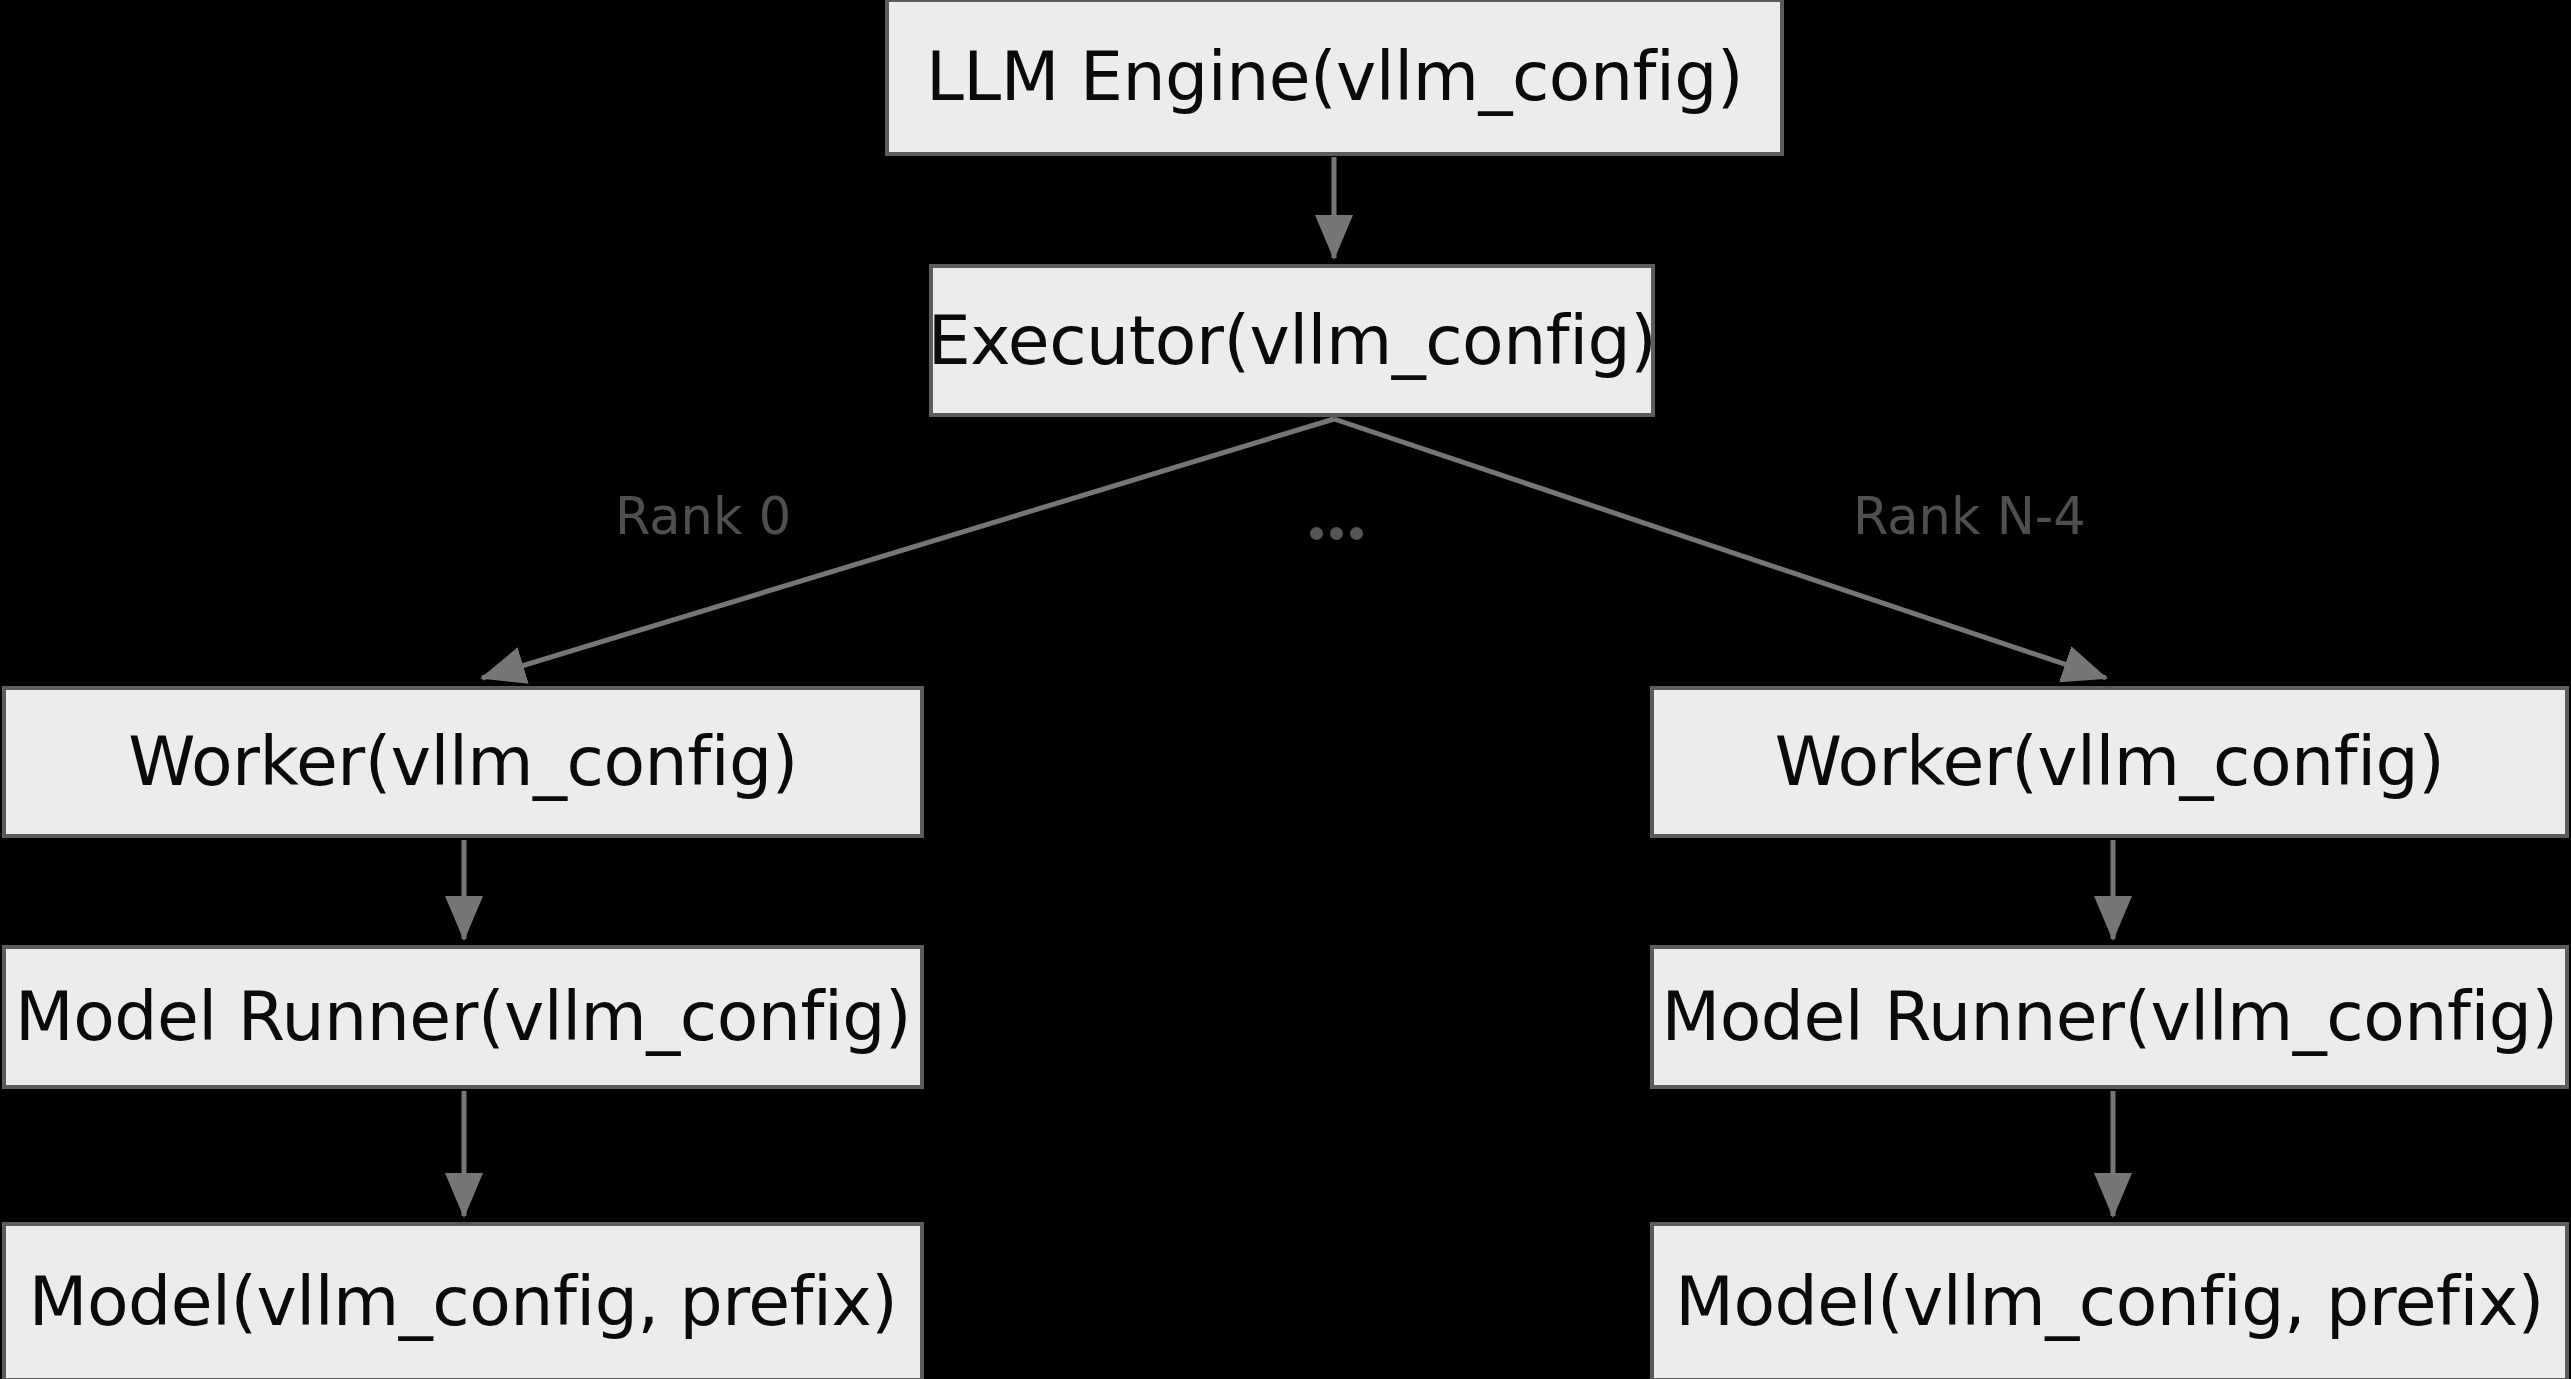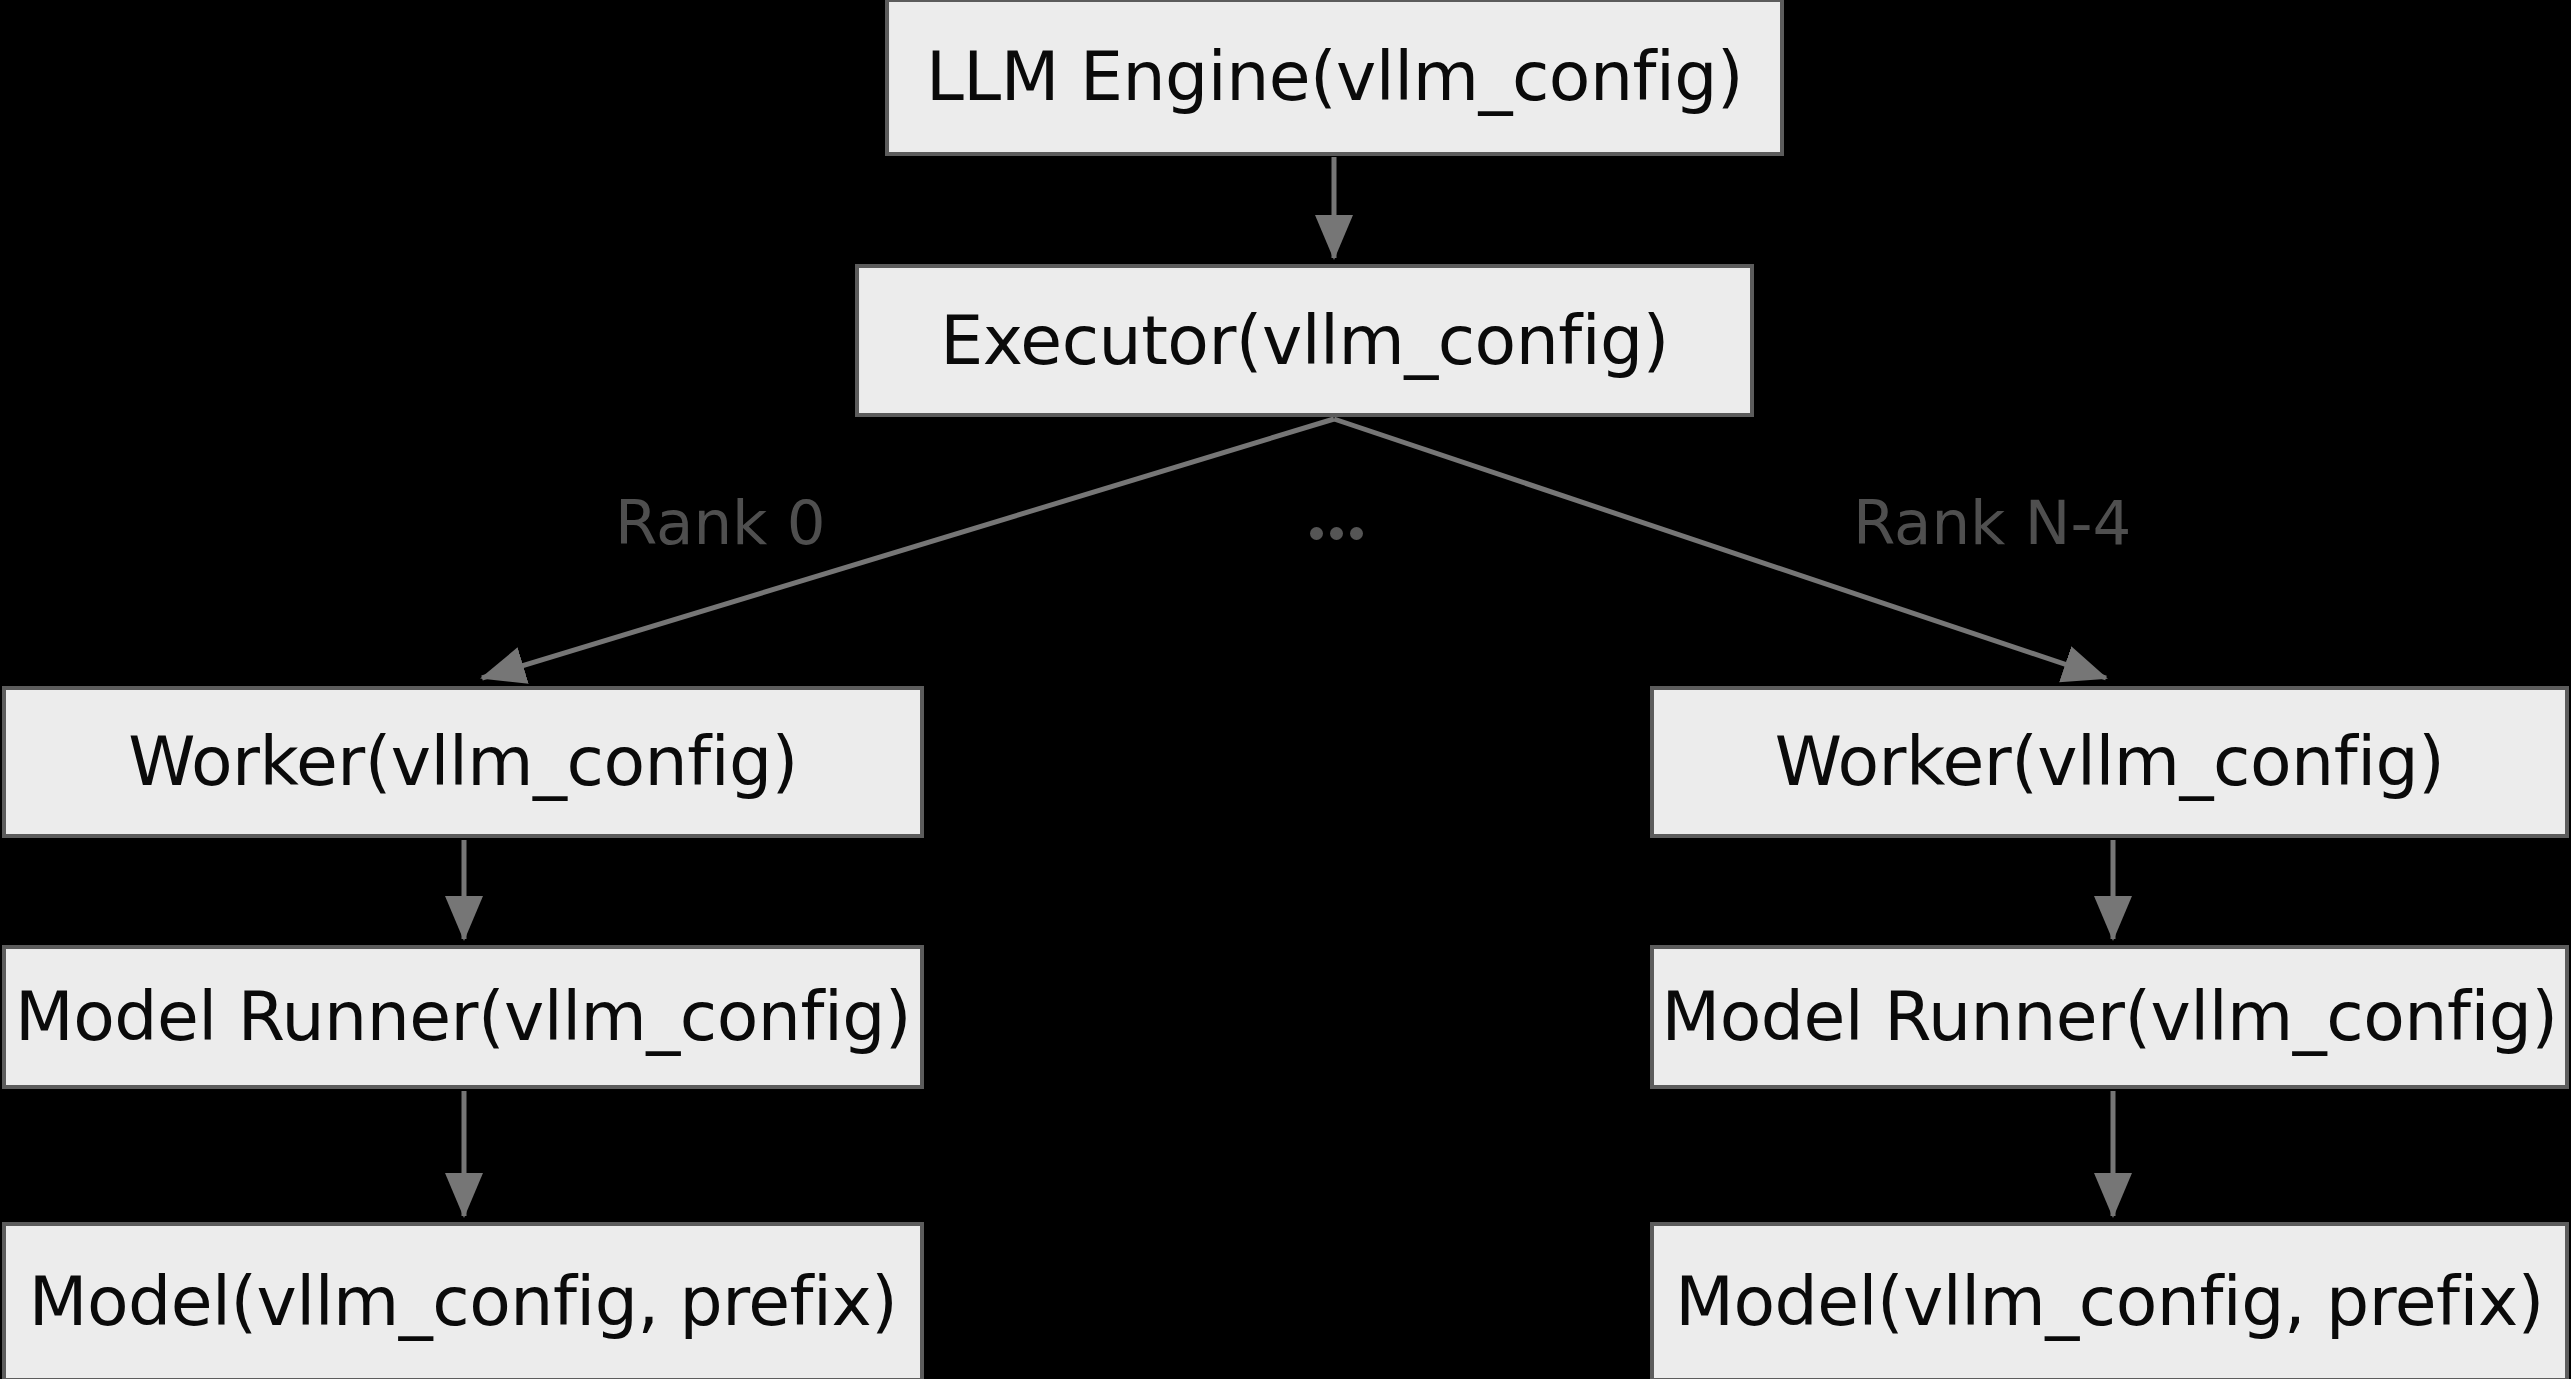--- a/index.html
+++ b/index.html
@@ -38,21 +38,21 @@
     font-size: 68px;
     font-weight: 400;
     color: #0a0a0a;
     letter-spacing: -0.5px;
     white-space: nowrap;
     line-height: 1;
   }
   .edge-label {
     position: absolute;
     font-family: "DejaVu Sans", "Liberation Sans", sans-serif;
-    font-size: 61px;
+    font-size: 51px;
     font-weight: 400;
     color: #4f4f4f;
     white-space: nowrap;
     letter-spacing: 0px;
     z-index: 4;
   }
   .ellipsis-label {
     position: absolute;
     z-index: 4;
     display: flex;
@@ -61,21 +61,21 @@
   }
   .ellipsis-dot {
     width: 13px;
     height: 13px;
     border-radius: 50%;
     background: #555555;
   }
 
   
   #node-llm-engine    { left: 885px;  top: -2px;   width: 899px; height: 158px; }
-  #node-executor      { left: 855px;  top: 264px;  width: 899px; height: 153px; }
+  #node-executor      { left: 929px;  top: 264px;  width: 726px; height: 153px; }
   #node-worker-0      { left: 2px;    top: 686px;  width: 922px; height: 152px; }
   #node-runner-0      { left: 2px;    top: 945px;  width: 922px; height: 144px; }
   #node-model-0       { left: 2px;    top: 1222px; width: 922px; height: 160px; }
   #node-worker-n      { left: 1650px; top: 686px;  width: 919px; height: 152px; }
   #node-runner-n      { left: 1650px; top: 945px;  width: 919px; height: 144px; }
   #node-model-n       { left: 1650px; top: 1222px; width: 919px; height: 160px; }
 
   
   #label-rank-0   { left: 615px;  top: 487px; }
   #label-rank-n   { left: 1853px; top: 487px; }

